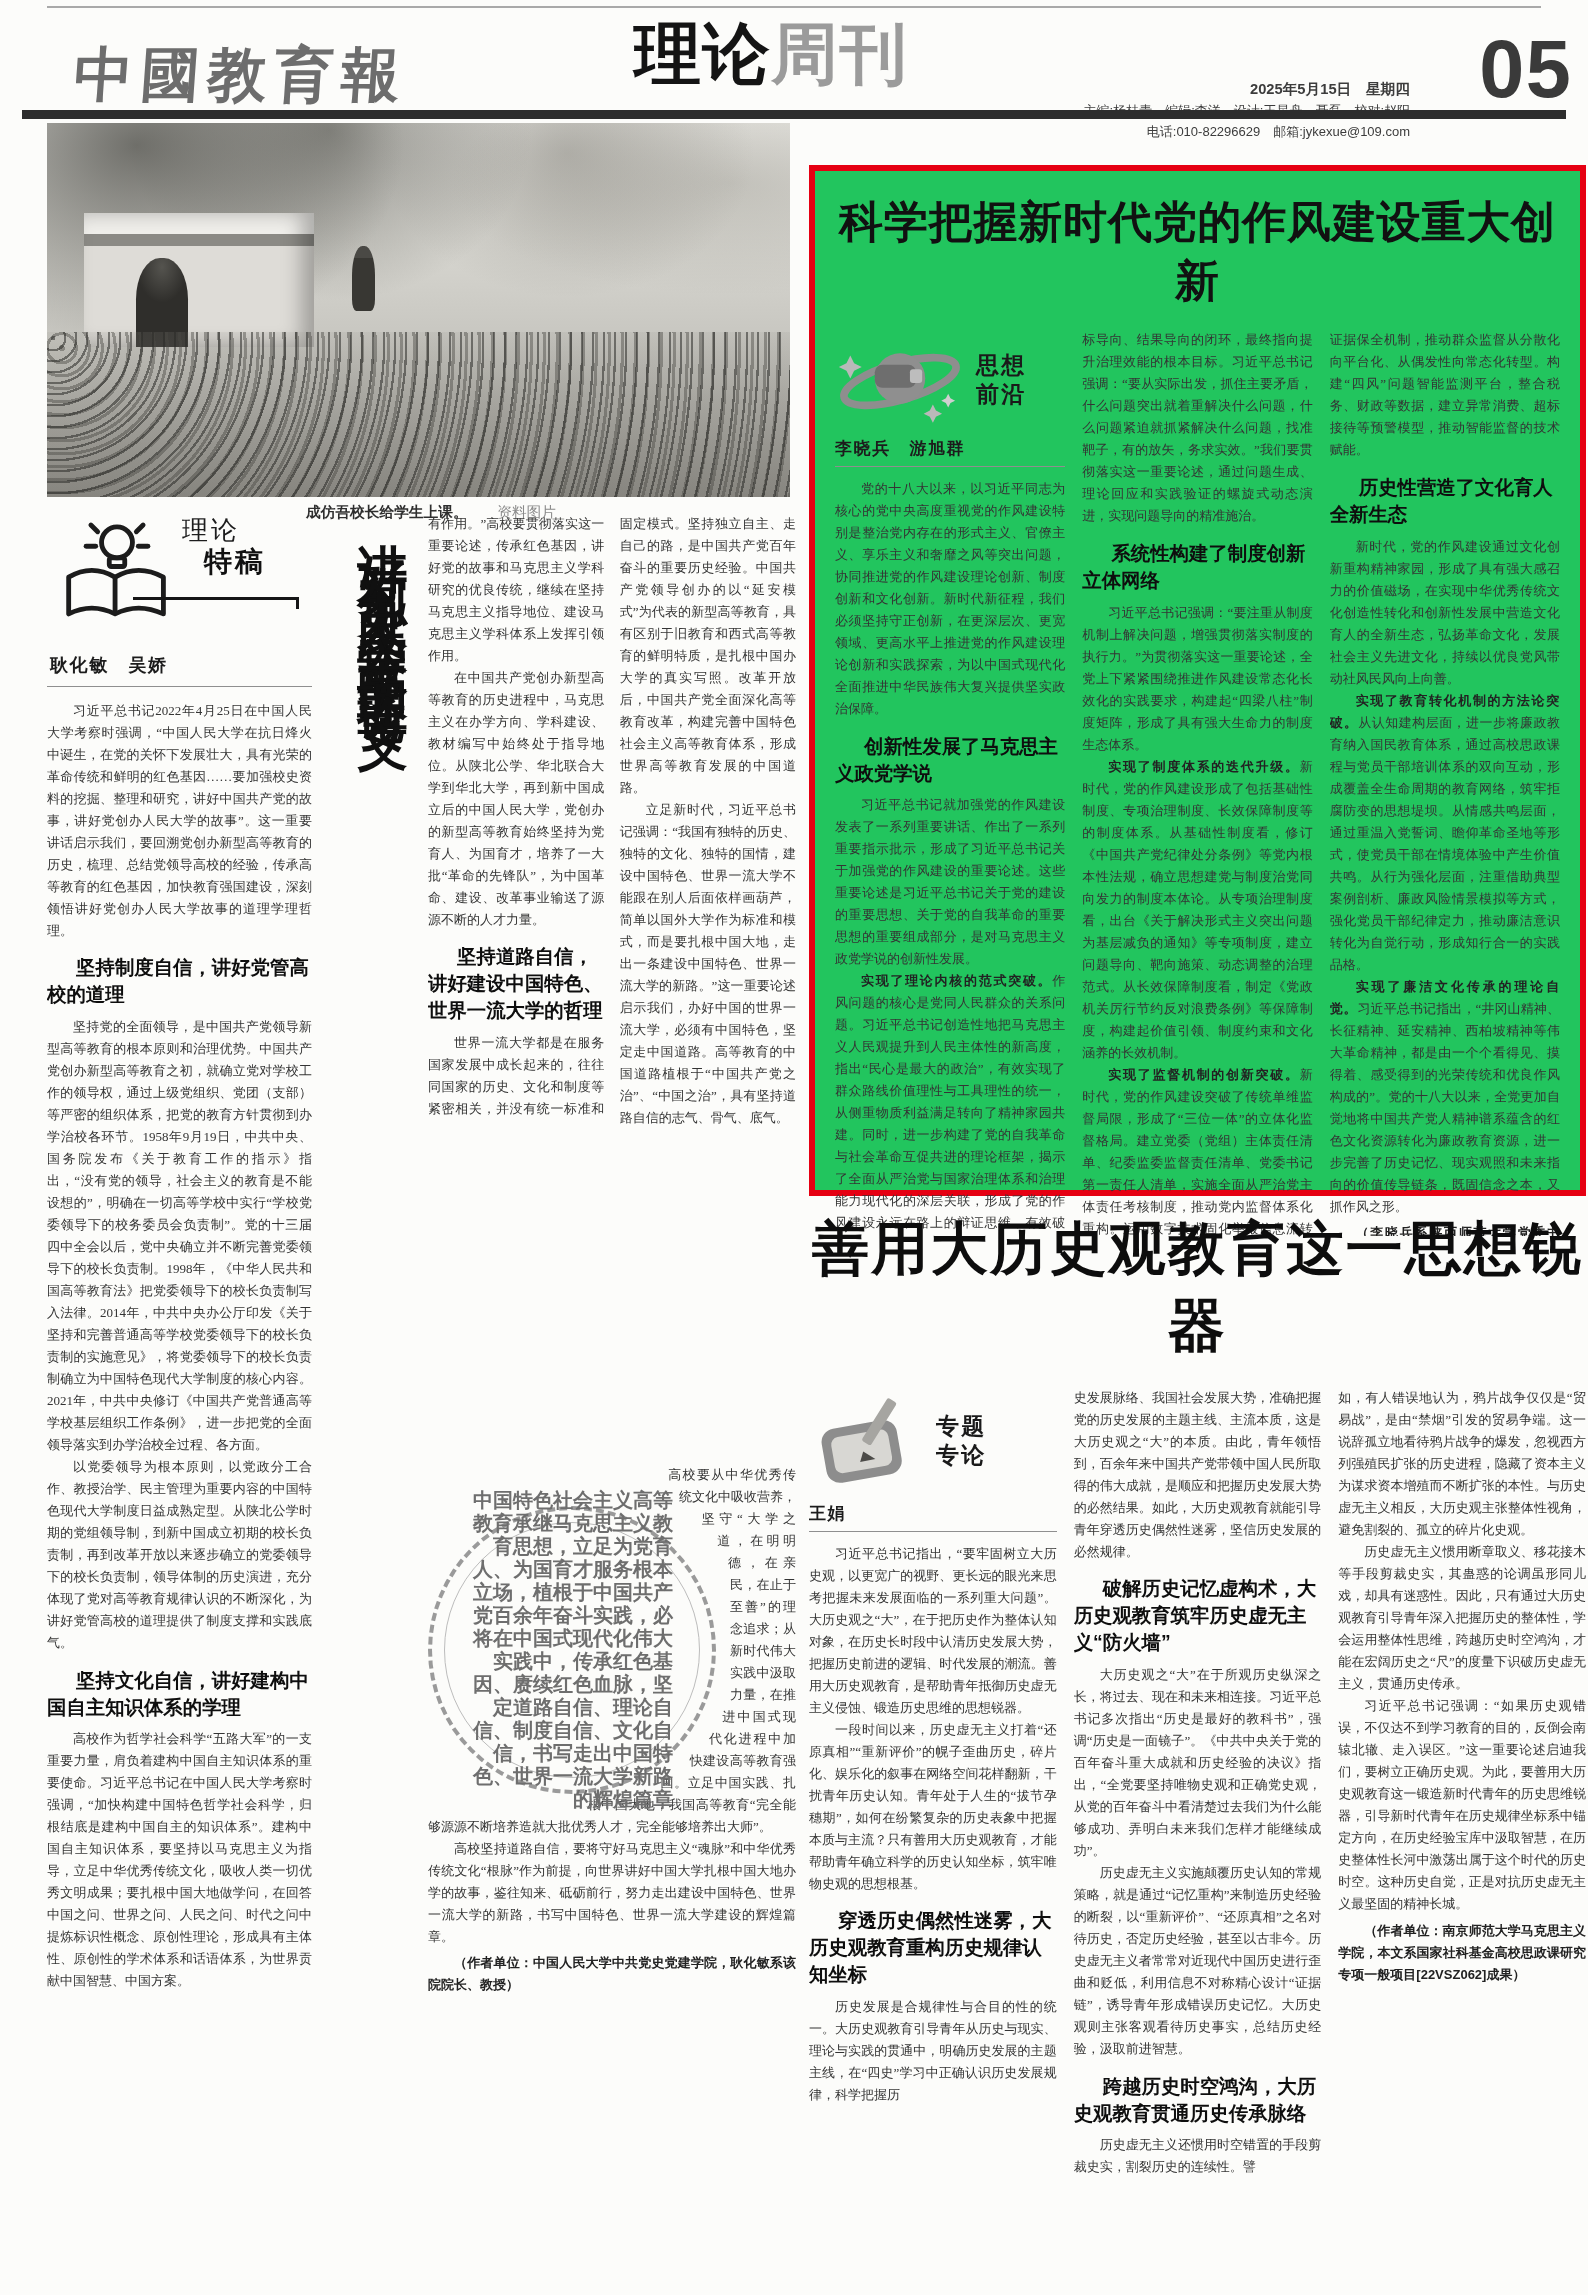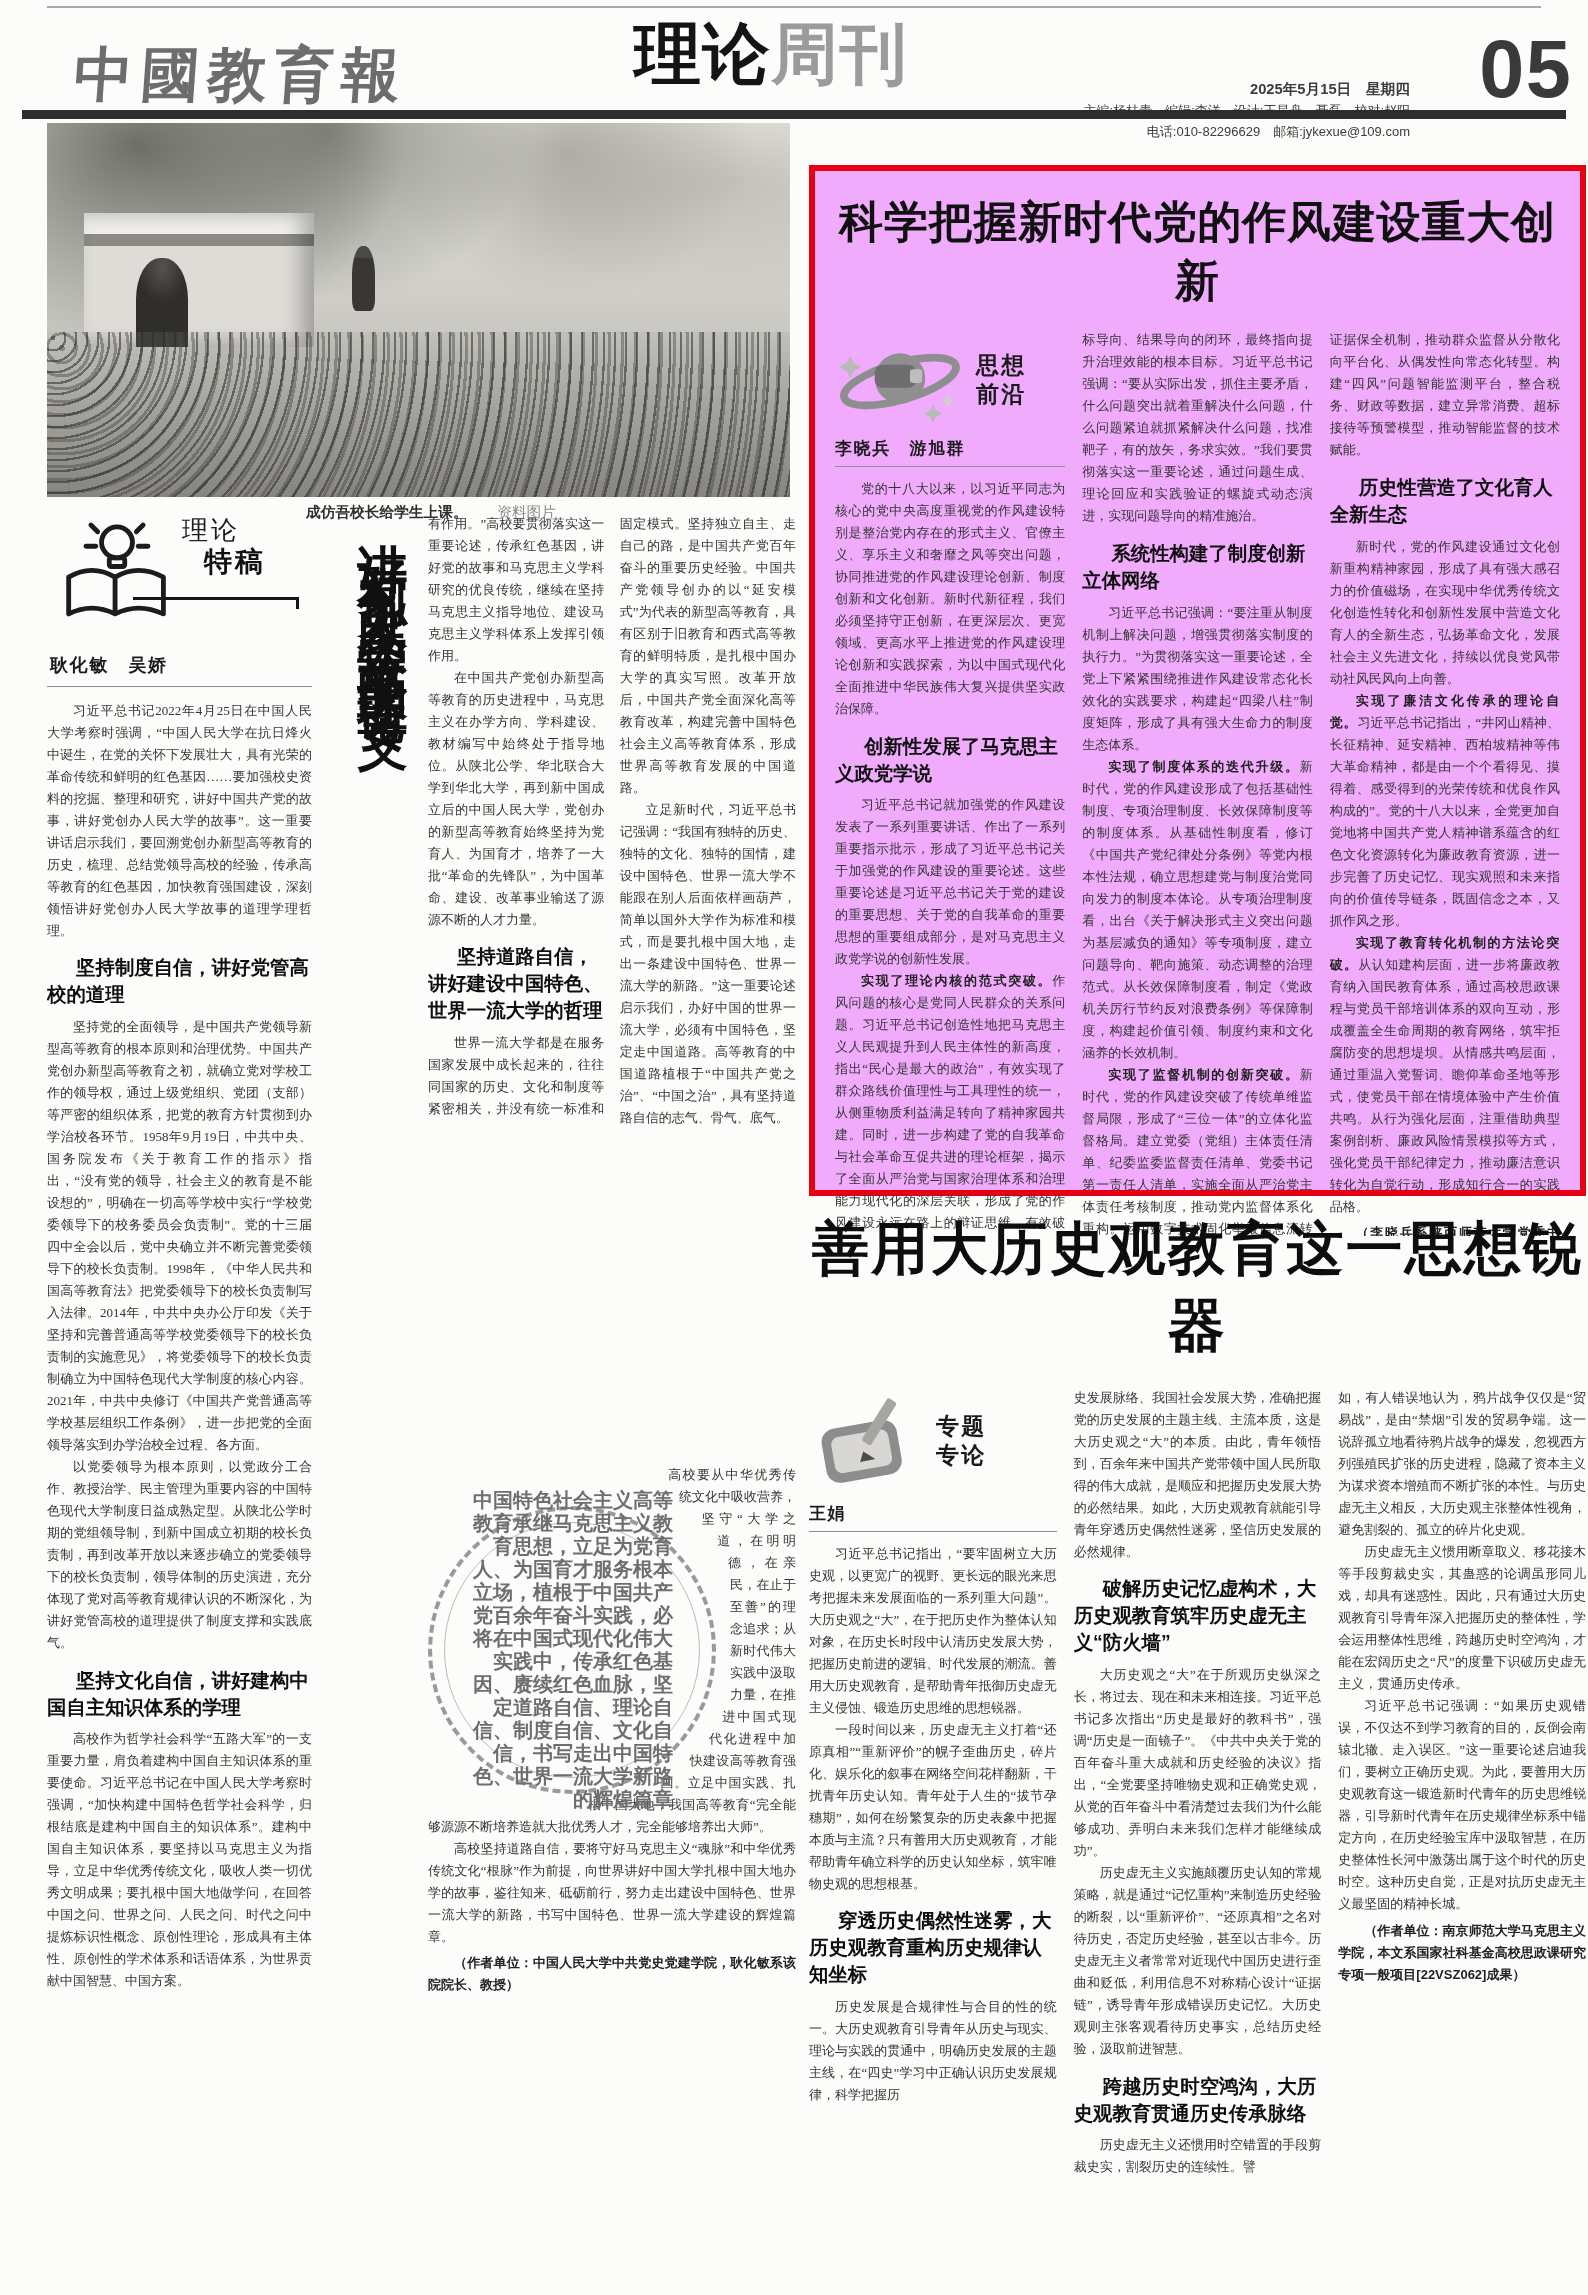--- a/index.html
+++ b/index.html
@@ -87,21 +87,21 @@
   .para { font-size:13px; line-height:22px; text-align:justify; text-indent:2em; color:#343434; }
   .para.cont { text-indent:0; }
   .lead { font-weight:700; letter-spacing:0.8px; color:#222; }
   .subhead { font-family:"Liberation Sans", sans-serif; font-weight:800; font-size:19.4px;
     line-height:27px; color:#0e0e0e; margin:12.4px 0 7.8px; text-indent:1.5em; }
   .aff { font-size:13px; line-height:22px; font-weight:700; text-align:justify; text-indent:2em; color:#222;
     font-family:"Liberation Sans", sans-serif; margin-top:4.7px; }
 
   
   .frontier { position:absolute; left:809px; top:165px; width:777px; height:1031px;
-    border:6.2px solid #e60012; background:#f0abfc; padding:14px 20px 15.5px; }
+    border:6.2px solid #e60012; background:#22c55e; padding:14px 20px 15.5px; }
   .fr-title { text-align:center; font-family:"Liberation Sans", sans-serif;
     font-size:44px; font-weight:900; color:#111; letter-spacing:0.8px; margin:7.8px 0 18.6px; }
   .fr-cols { display:grid; grid-template-columns:1fr 1fr 1fr; gap:17px; }
   .fr-col { height:907px; overflow:hidden; }
   .badge2 { display:flex; align-items:center; gap:11px; margin:4.7px 0 11px; }
   .badge2 .b-text { font-family:"Liberation Sans", sans-serif; font-size:23px; font-weight:800;
     color:#1a1a1a; line-height:1.25; letter-spacing:2.3px; }
   .col-byline { font-family:"Liberation Sans", sans-serif; font-size:17px; font-weight:700;
     color:#1c1c1c; letter-spacing:1.6px; margin:7.8px 0 6.2px; }
   .byline-rule { border:none; border-top:0.8px solid #8f8f8f; margin:0 0 11px; }
@@ -230,22 +230,22 @@
           <p class="para cont">标导向、结果导向的闭环，最终指向提升治理效能的根本目标。习近平总书记强调：“要从实际出发，抓住主要矛盾，什么问题突出就着重解决什么问题，什么问题紧迫就抓紧解决什么问题，找准靶子，有的放矢，务求实效。”我们要贯彻落实这一重要论述，通过问题生成、理论回应和实践验证的螺旋式动态演进，实现问题导向的精准施治。</p>
           <div class="subhead">系统性构建了制度创新立体网络</div>
           <p class="para">习近平总书记强调：“要注重从制度机制上解决问题，增强贯彻落实制度的执行力。”为贯彻落实这一重要论述，全党上下紧紧围绕推进作风建设常态化长效化的实践要求，构建起“四梁八柱”制度矩阵，形成了具有强大生命力的制度生态体系。</p>
           <p class="para"><span class="lead">实现了制度体系的迭代升级。</span>新时代，党的作风建设形成了包括基础性制度、专项治理制度、长效保障制度等的制度体系。从基础性制度看，修订《中国共产党纪律处分条例》等党内根本性法规，确立思想建党与制度治党同向发力的制度本体论。从专项治理制度看，出台《关于解决形式主义突出问题为基层减负的通知》等专项制度，建立问题导向、靶向施策、动态调整的治理范式。从长效保障制度看，制定《党政机关厉行节约反对浪费条例》等保障制度，构建起价值引领、制度约束和文化涵养的长效机制。</p>
           <p class="para"><span class="lead">实现了监督机制的创新突破。</span>新时代，党的作风建设突破了传统单维监督局限，形成了“三位一体”的立体化监督格局。建立党委（党组）主体责任清单、纪委监委监督责任清单、党委书记第一责任人清单，实施全面从严治党主体责任考核制度，推动党内监督体系化重构。运用数字技术固化举报信息流转轨迹，建立电子</p>
         </div>
       <div class="fr-col">
           <p class="para cont">证据保全机制，推动群众监督从分散化向平台化、从偶发性向常态化转型。构建“四风”问题智能监测平台，整合税务、财政等数据，建立异常消费、超标接待等预警模型，推动智能监督的技术赋能。</p>
           <div class="subhead">历史性营造了文化育人全新生态</div>
           <p class="para">新时代，党的作风建设通过文化创新重构精神家园，形成了具有强大感召力的价值磁场，在实现中华优秀传统文化创造性转化和创新性发展中营造文化育人的全新生态，弘扬革命文化，发展社会主义先进文化，持续以优良党风带动社风民风向上向善。</p>
+          <p class="para"><span class="lead">实现了教育转化机制的方法论突破。</span>从认知建构层面，进一步将廉政教育纳入国民教育体系，通过高校思政课程与党员干部培训体系的双向互动，形成覆盖全生命周期的教育网络，筑牢拒腐防变的思想堤坝。从情感共鸣层面，通过重温入党誓词、瞻仰革命圣地等形式，使党员干部在情境体验中产生价值共鸣。从行为强化层面，注重借助典型案例剖析、廉政风险情景模拟等方式，强化党员干部纪律定力，推动廉洁意识转化为自觉行动，形成知行合一的实践品格。</p>
           <p class="para"><span class="lead">实现了廉洁文化传承的理论自觉。</span>习近平总书记指出，“井冈山精神、长征精神、延安精神、西柏坡精神等伟大革命精神，都是由一个个看得见、摸得着、感受得到的光荣传统和优良作风构成的”。党的十八大以来，全党更加自觉地将中国共产党人精神谱系蕴含的红色文化资源转化为廉政教育资源，进一步完善了历史记忆、现实观照和未来指向的价值传导链条，既固信念之本，又抓作风之形。</p>
-          <p class="para"><span class="lead">实现了教育转化机制的方法论突破。</span>从认知建构层面，进一步将廉政教育纳入国民教育体系，通过高校思政课程与党员干部培训体系的双向互动，形成覆盖全生命周期的教育网络，筑牢拒腐防变的思想堤坝。从情感共鸣层面，通过重温入党誓词、瞻仰革命圣地等形式，使党员干部在情境体验中产生价值共鸣。从行为强化层面，注重借助典型案例剖析、廉政风险情景模拟等方式，强化党员干部纪律定力，推动廉洁意识转化为自觉行动，形成知行合一的实践品格。</p>
           <p class="aff">（李晓兵系陕西师范大学党委书记，游旭群系该校党委副书记、校长）</p>
         </div>
     </div>
   </div>
 
   <div class="special">
     <div class="sp-title">善用大历史观教育这一思想锐器</div>
     <div class="sp-cols">
       <div class="sp-col">
         <div class="badge2">

